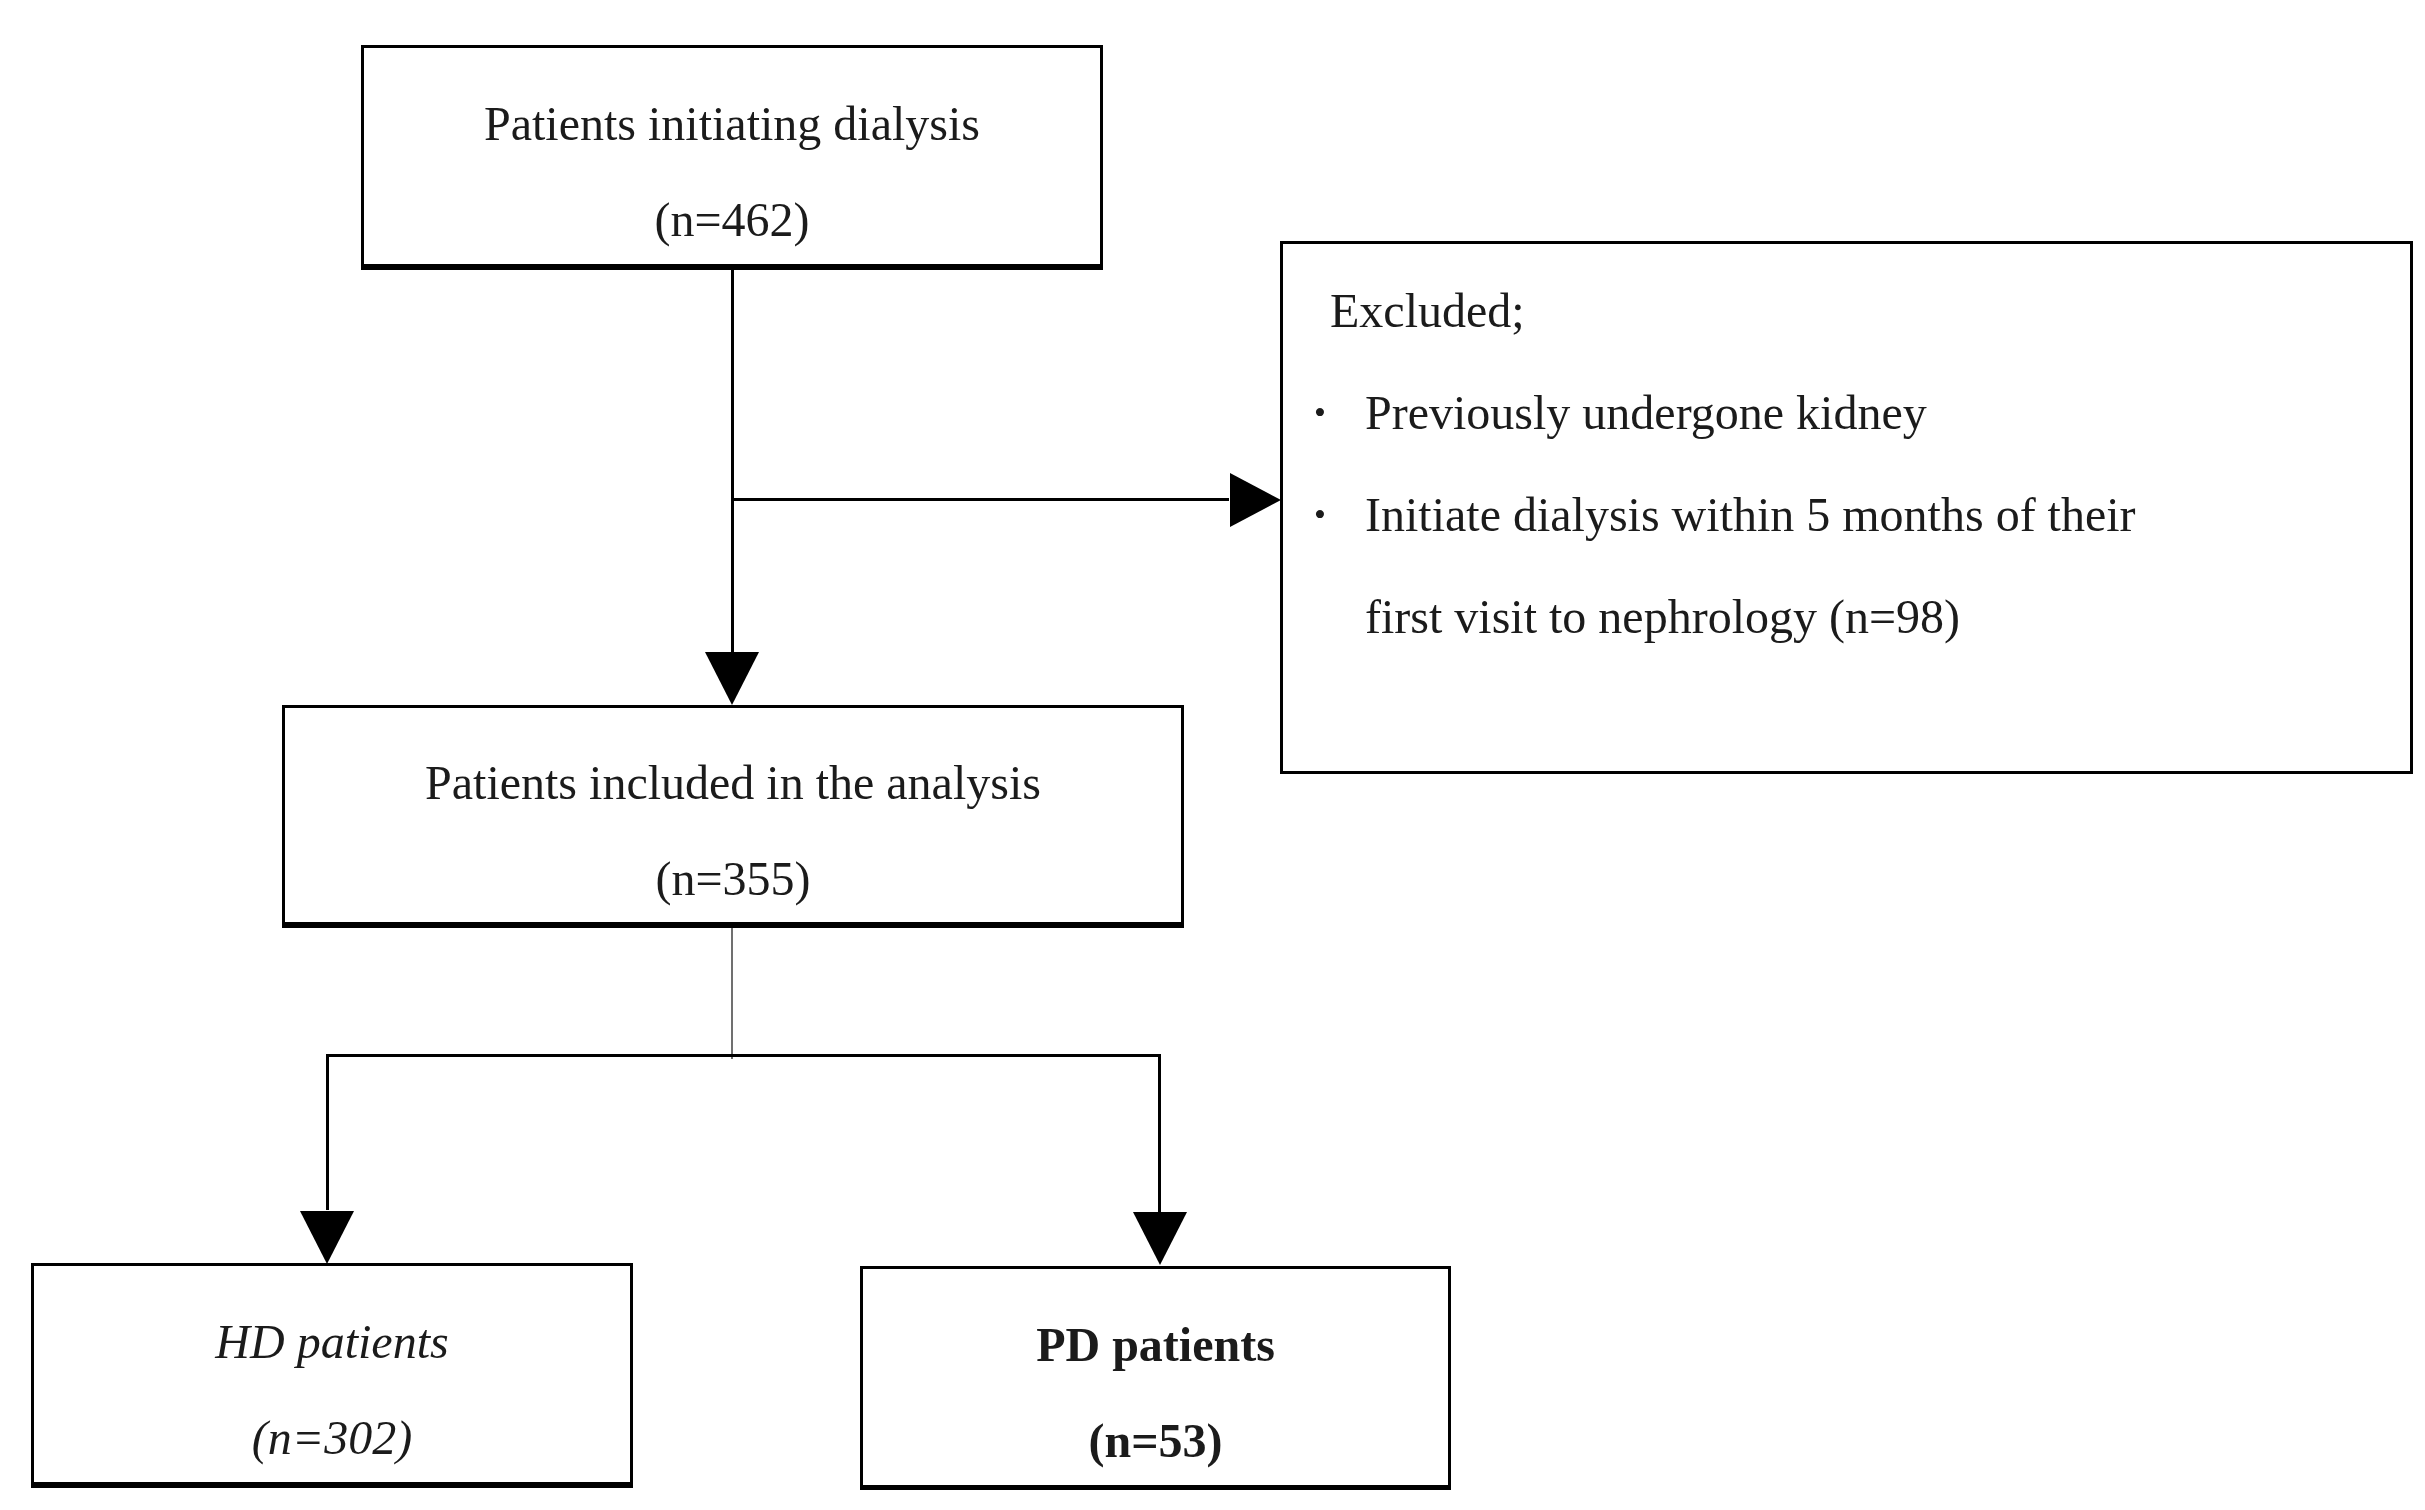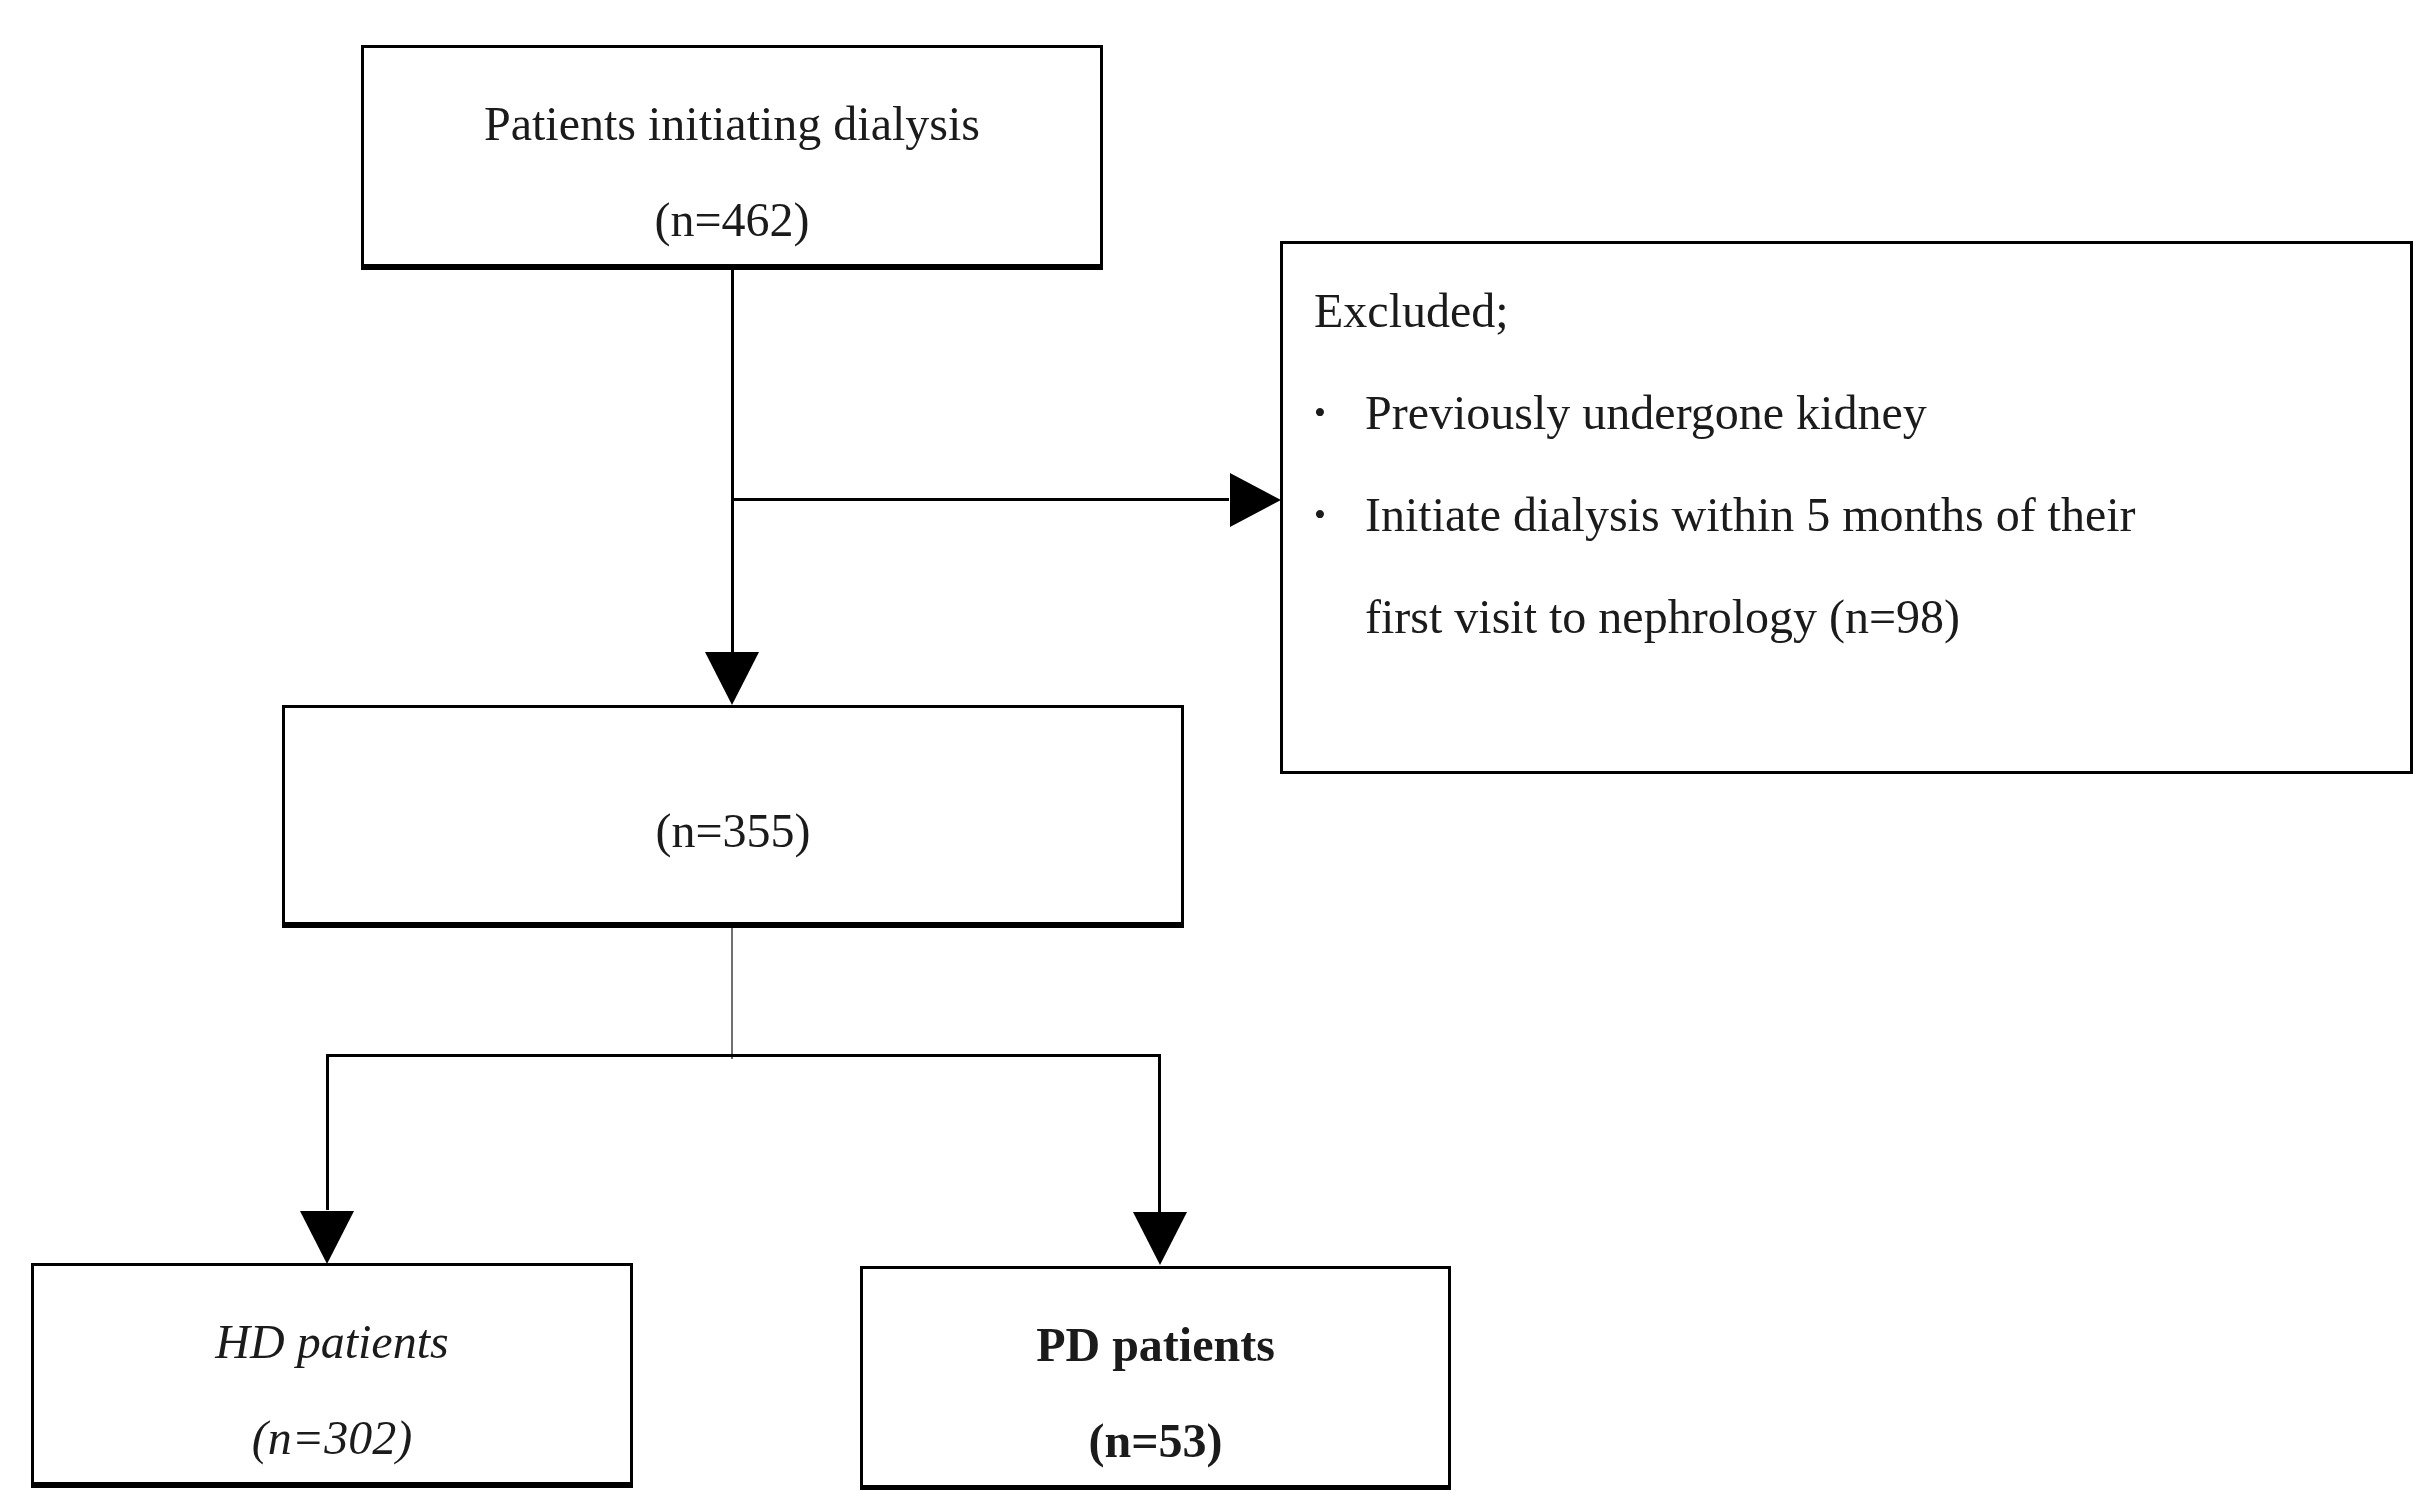--- a/index.html
+++ b/index.html
@@ -45,21 +45,21 @@
     position: absolute;
     box-sizing: border-box;
     left: 1280px; top: 241px; width: 1133px; height: 533px;
     border: 3.9px solid #000;
     background: #ffffff;
     font-size: 48px;
     line-height: 102px;
     padding: 16.4px 14px 0 31px;
     white-space: nowrap;
   }
-  .ex-heading { line-height: 102px; }
+  .ex-heading { line-height: 102px; margin-left: 16px; }
   .ex-list { margin: 0; padding: 0; list-style: none; }
   .ex-item {
     display: grid;
     grid-template-columns: 51px 1fr;
   }
   .ex-dot {
     font-size: 34px;
     line-height: 102px;
   }
   .ex-lines span { display: block; line-height: 102px; }
@@ -115,20 +115,21 @@
         <span class="ex-dot">•</span>
         <span class="ex-lines">
           <span>Initiate dialysis within 5 months of their</span>
           <span>first visit to nephrology (n=98)</span>
         </span>
       </li>
     </ul>
   </div>
 
   <div class="fbox" id="box-included">
+    <div>Patients included in the analysis</div>
     <div>(n=355)</div>
   </div>
 
   <div class="fbox" id="box-hd">
     <div>HD patients</div>
     <div>(n=302)</div>
   </div>
 
   <div class="fbox" id="box-pd">
     <div>PD patients</div>

